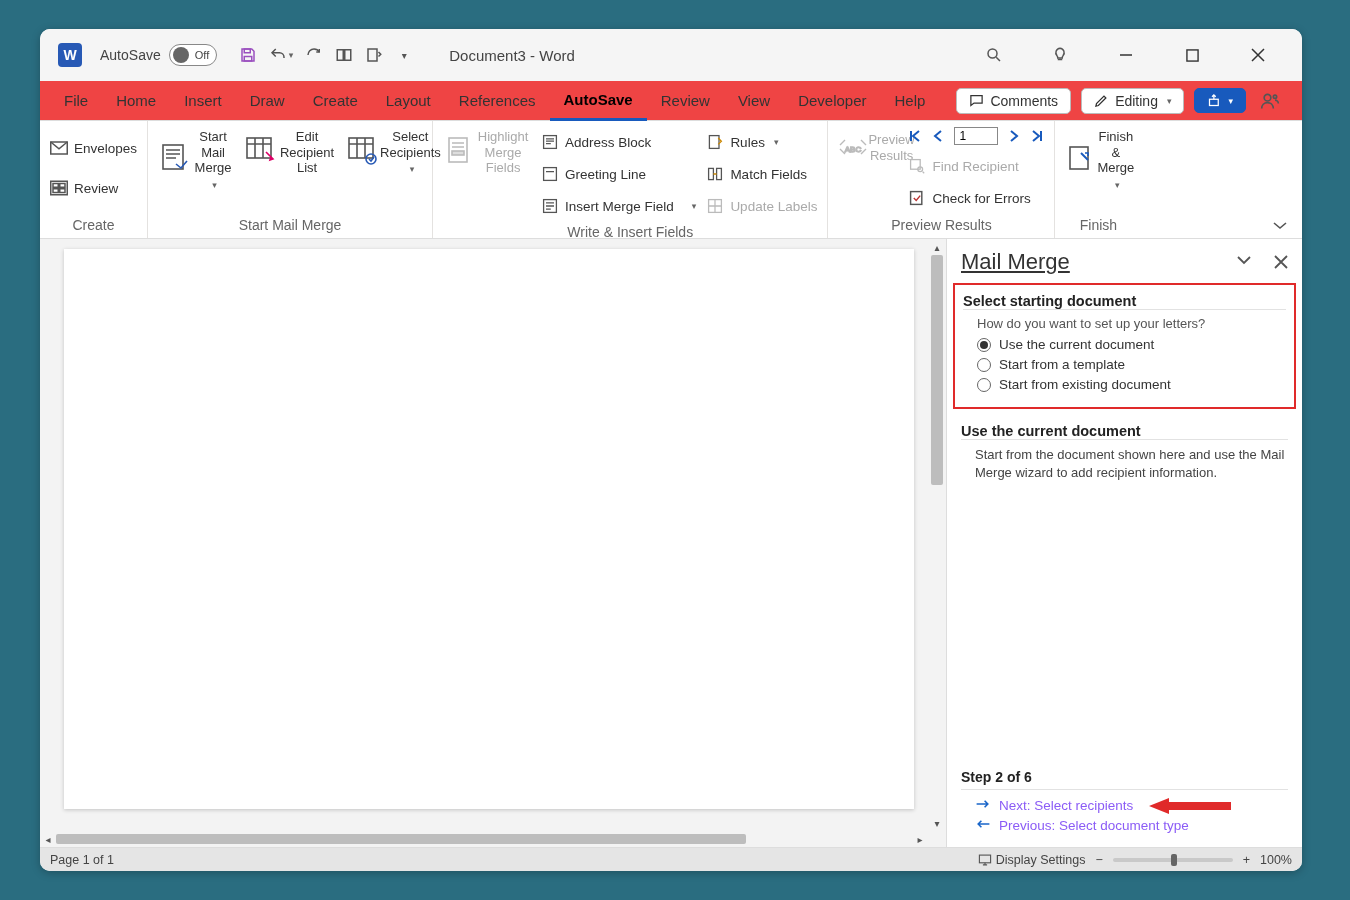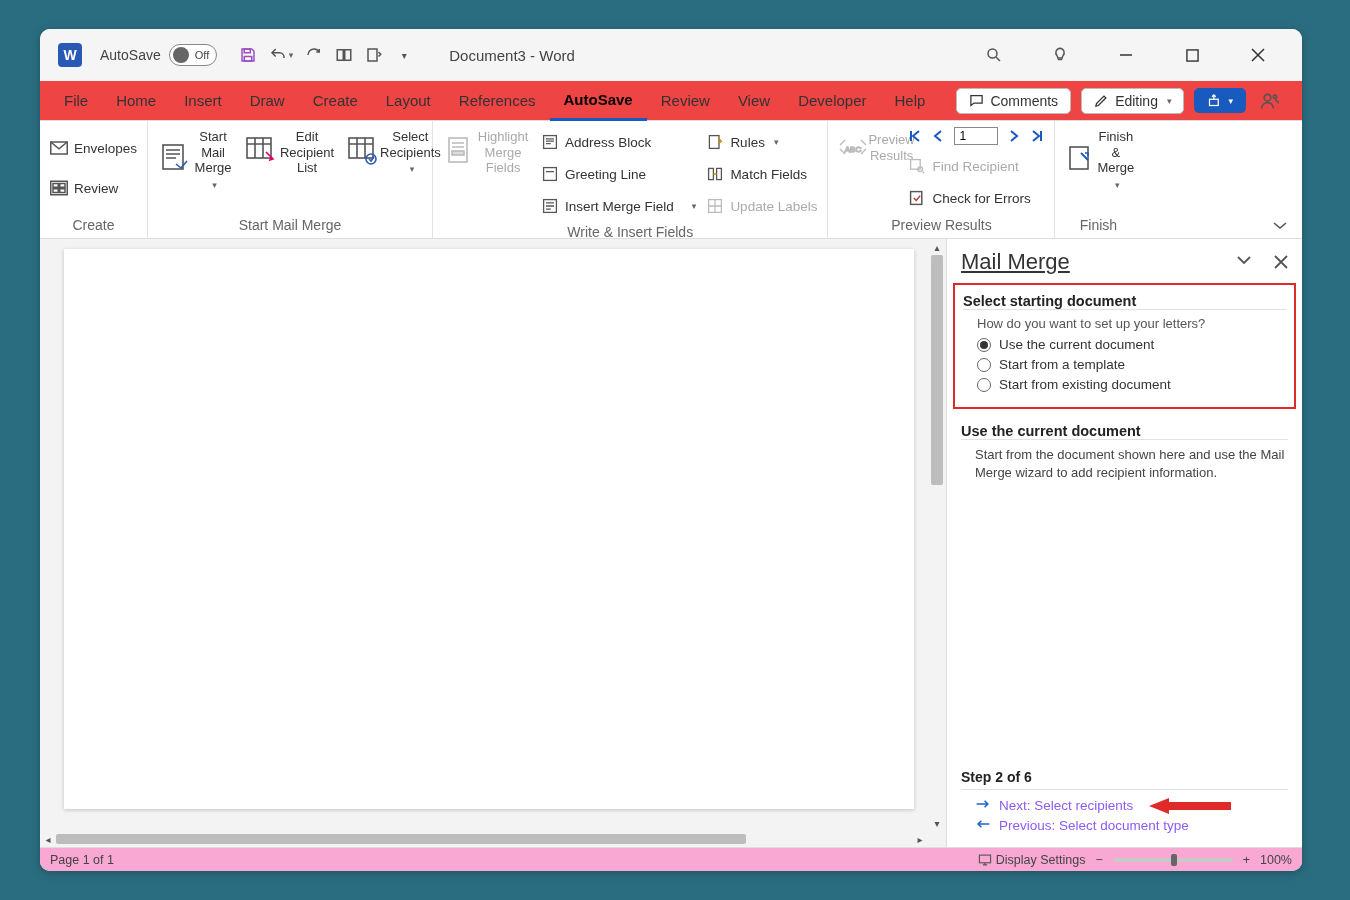--- a/index.html
+++ b/index.html
@@ -72,21 +72,21 @@
 .radio{width:14px;height:14px;border:1px solid #666;border-radius:50%;display:flex;align-items:center;justify-content:center;}
 .radio.checked::after{content:"";width:8px;height:8px;background:#333;border-radius:50%;}
 .desc{font-size:13px;color:#444;margin-left:14px;line-height:1.4;}
 
 .panel-foot{margin-top:auto;}
 .step-lbl{font-size:14px;font-weight:700;color:#222;border-bottom:1px solid #e2e2e2;padding-bottom:4px;margin-bottom:8px;}
 .navlink{display:flex;align-items:flex-start;gap:8px;color:#8b5cf6;font-size:13.5px;margin:4px 0 4px 14px;cursor:pointer;}
 .arrow-annot{display:inline-block;vertical-align:middle;margin-left:8px;}
 
 
-.status{height:24px;background:#f9a8d4;border-top:1px solid #ddd;display:flex;align-items:center;font-size:12.5px;color:#444;padding:0 10px;}
+.status{height:24px;background:#e5e5e5;border-top:1px solid #ddd;display:flex;align-items:center;font-size:12.5px;color:#444;padding:0 10px;}
 .status .right{margin-left:auto;display:flex;align-items:center;gap:10px;padding-left:36px;}
 .zoom-track{width:120px;height:4px;background:#c9c9c9;position:relative;border-radius:2px;}
 .zoom-thumb{position:absolute;left:58px;top:-4px;width:6px;height:12px;background:#666;border-radius:2px;}
 
 svg{display:block;}
 </style>
 </head>
 <body>
 
 <div class="window">

